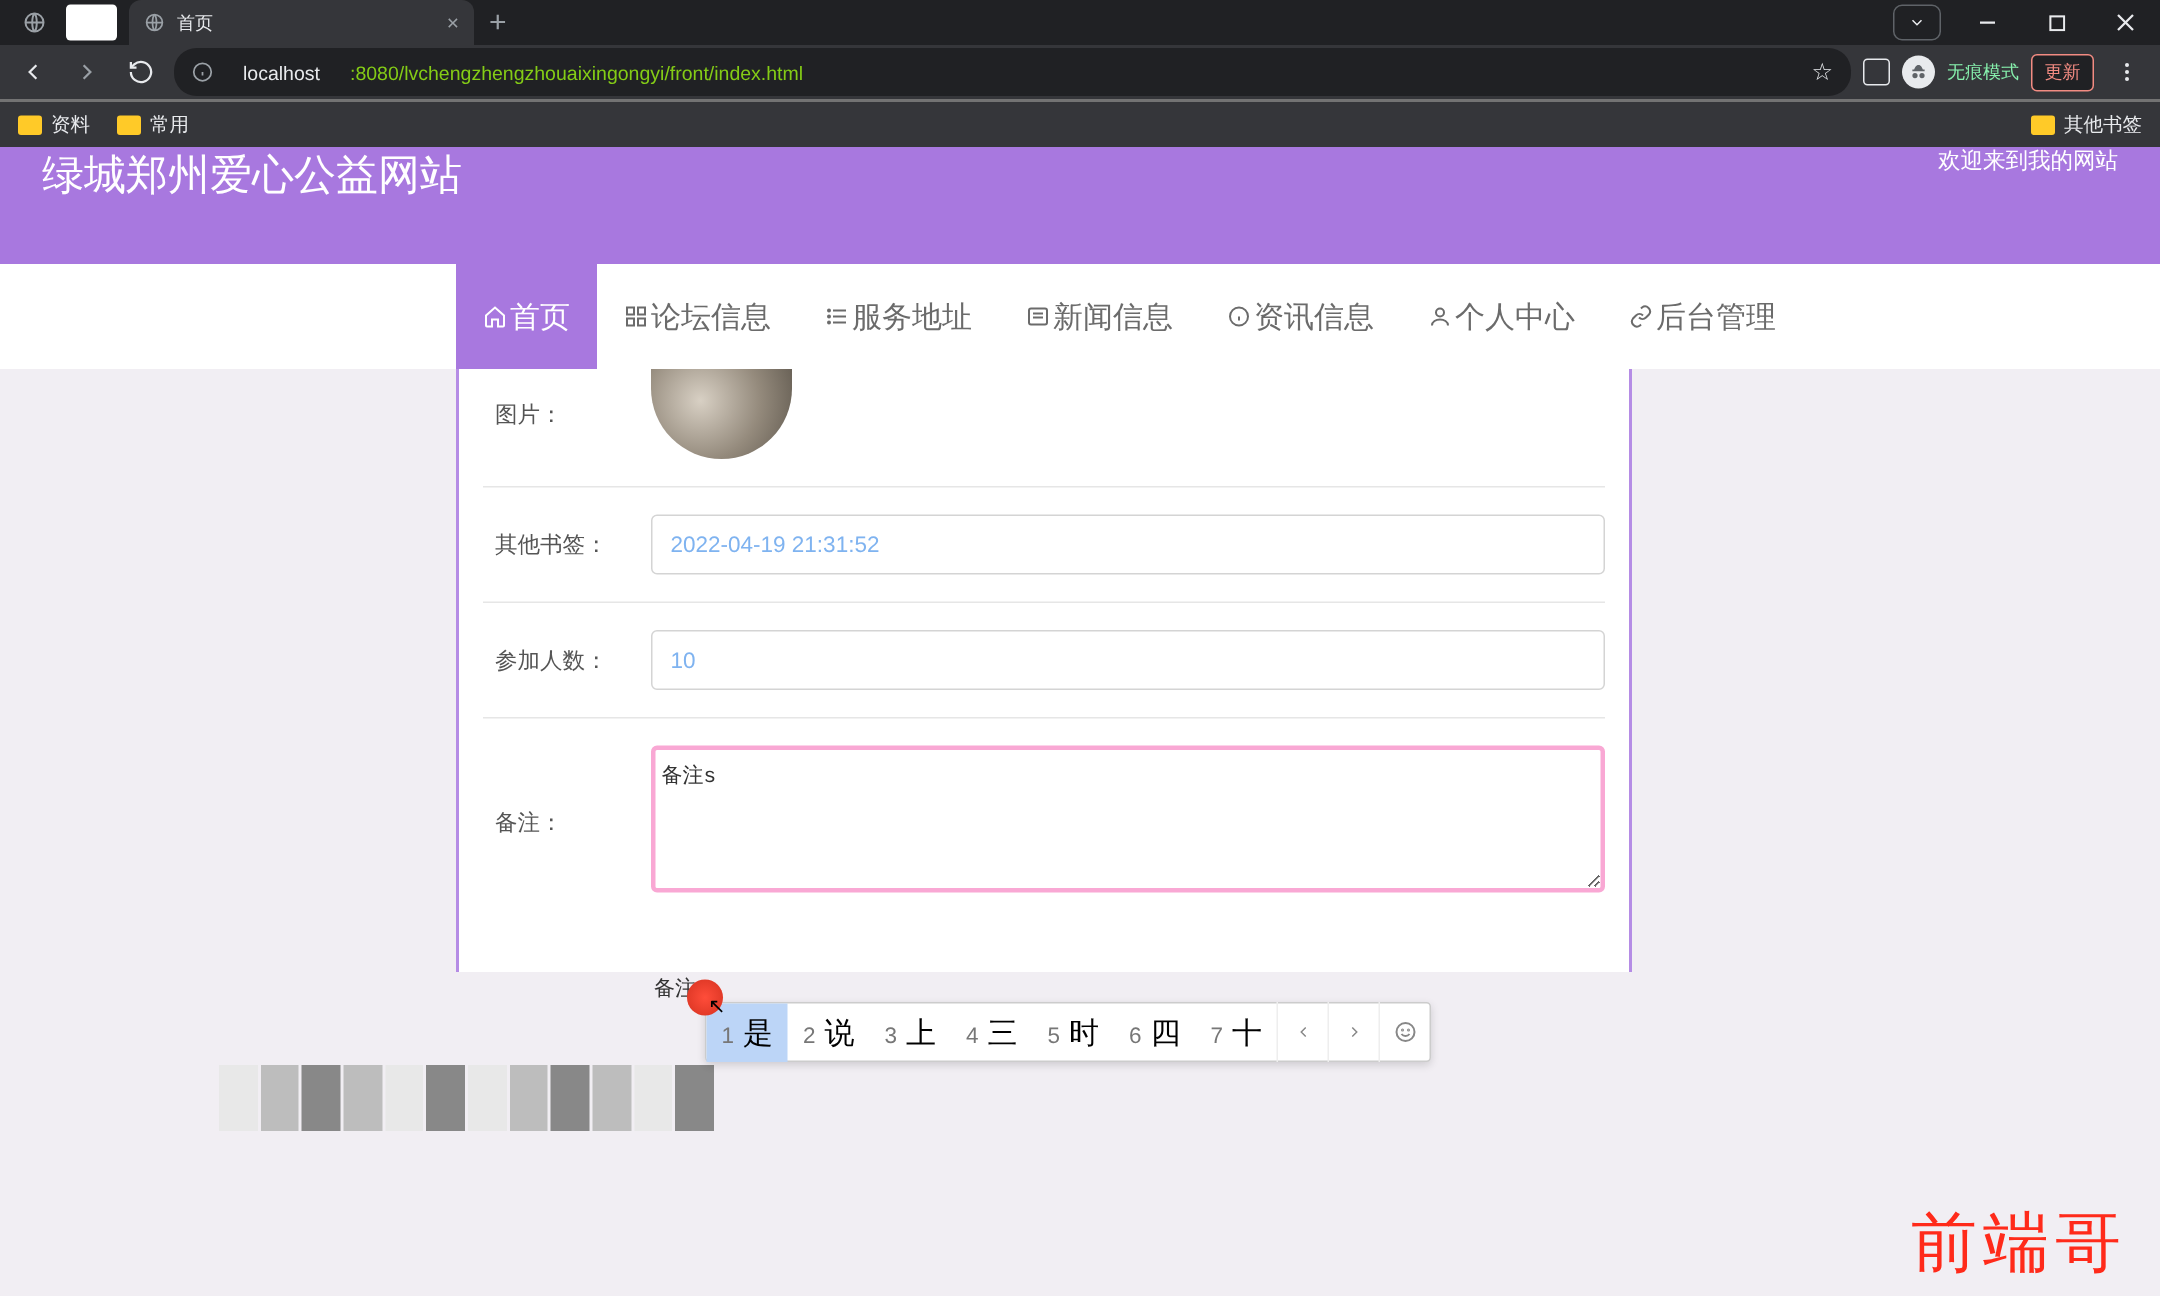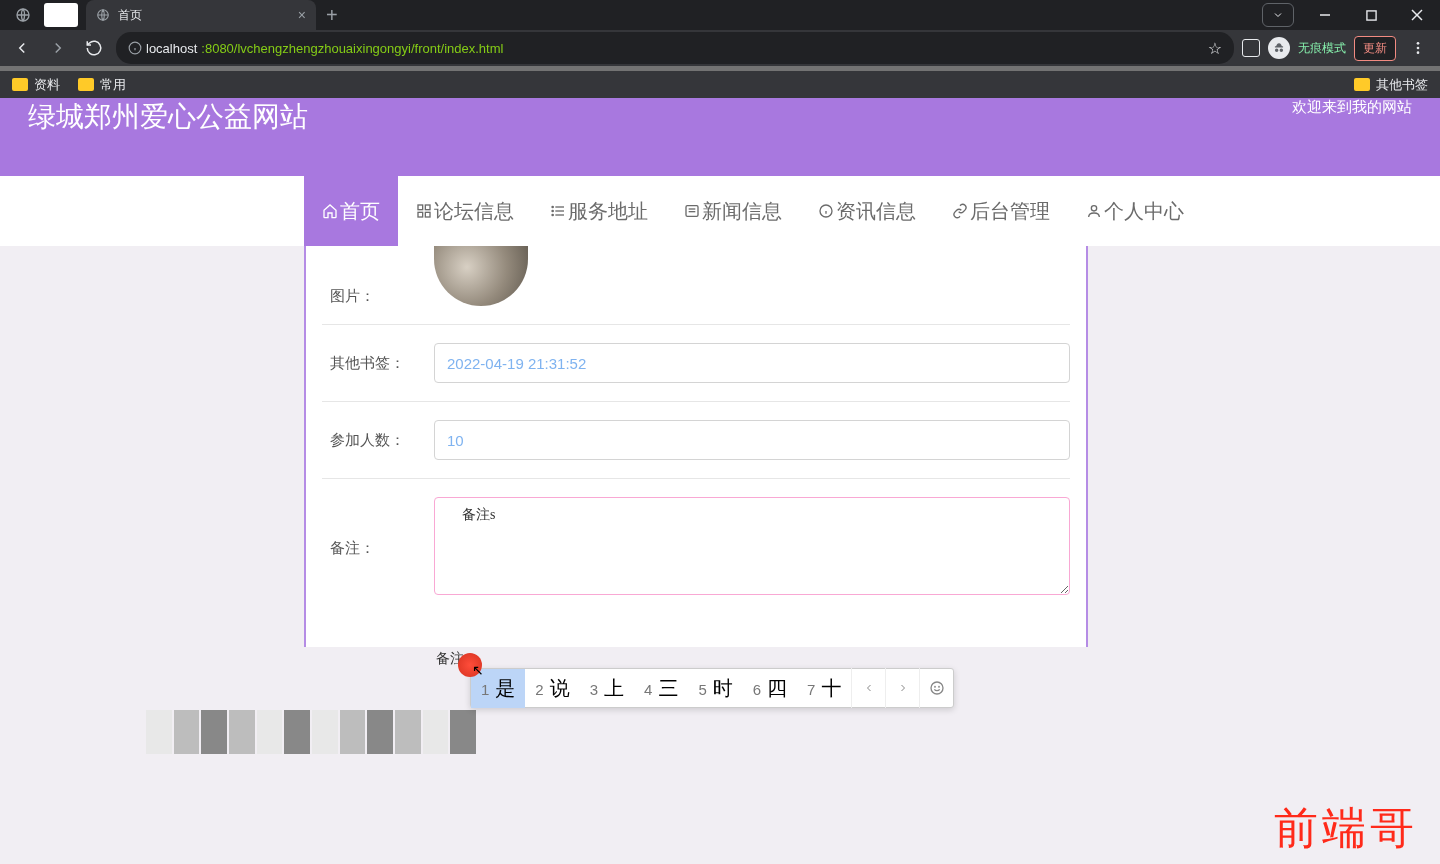--- a/index.html
+++ b/index.html
@@ -15,31 +15,31 @@
   .active-tab .title { color: #e8eaed; font-size: 12px; flex: 1; }
   .tab-close { color: #9aa0a6; font-size: 14px; cursor: pointer; }
   .new-tab { color: #9aa0a6; font-size: 20px; padding: 0 10px; cursor: pointer; }
   .window-ctrls { margin-left: auto; display: flex; align-items: center; gap: 0; height: 30px; }
   .wctrl { width: 46px; height: 30px; display: flex; align-items: center; justify-content: center; color: #e8eaed; }
   .down-chev { width: 32px; height: 24px; border: 1px solid #5f6368; border-radius: 6px; display: flex; align-items: center; justify-content: center; margin-right: 8px; }
 
   .addr-row { height: 36px; display: flex; align-items: center; background: #35363a; padding: 0 8px; gap: 8px; }
   .nav-btn { width: 28px; height: 28px; display: flex; align-items: center; justify-content: center; color: #9aa0a6; }
   .nav-btn.enabled { color: #e8eaed; }
-  .addr-bar { flex: 1; height: 30px; background: #202124; border-radius: 15px; display: flex; align-items: center; padding: 16px 12px; gap: 4px; color: #9aa0a6; }
+  .addr-bar { flex: 1; height: 30px; background: #202124; border-radius: 15px; display: flex; align-items: center; padding: 16px 12px; gap: 20px; color: #9aa0a6; }
   .addr-bar .url-host { color: #e8eaed; font-size: 13px; }
   .addr-bar .url-path { color: #84cc16; font-size: 13px; }
   .addr-right { margin-left: auto; display: flex; align-items: center; gap: 10px; }
   .addr-right .star { color: #e8eaed; }
   .ext-icon { width: 18px; height: 18px; border: 1.5px solid #e8eaed; border-radius: 3px; }
   .incog { width: 22px; height: 22px; background: #e8eaed; border-radius: 50%; display: flex; align-items: center; justify-content: center; }
   .incog-txt { color: #86efac; font-size: 12px; }
   .update-btn { background: #202124; border: 1px solid #f28b82; color: #f28b82; font-size: 12px; padding: 3px 8px; border-radius: 4px; }
 
-  .bm-row { height: 32px; display: flex; padding: 0 12px; gap: 18px; color: #e8eaed; font-size: 13px; background: #35363a; border-top: 5px solid #737373; }
+  .bm-row { height: 32px; display: flex; padding: 0 12px; gap: 18px; color: #e8eaed; font-size: 13px; background: #35363a; border-top: 2px solid #737373; }
   .bm { display: flex; align-items: center; gap: 6px; }
   .bm-folder { width: 16px; height: 13px; background: #ffca28; border-radius: 2px; }
   .bm-right { margin-left: auto; display: flex; align-items: center; gap: 6px; }
 
   
   .viewport { background: #f1eef3; height: calc(864px - 98px); position: relative; overflow: hidden; }
   .top-banner { background: #a878df; height: 78px; display: flex; align-items: flex-start; padding: 0 28px; color: #fff; }
   .site-title { font-size: 28px; font-weight: 500; }
   .welcome { margin-left: auto; font-size: 15px; }
 
@@ -49,22 +49,22 @@
   .nav-item svg { width: 16px; height: 16px; }
 
   .page-body { padding: 0; position: relative; height: calc(100% - 148px); }
   .form-card { position: absolute; left: 304px; top: 0; width: 784px; background: #fff; border: 2px solid #b58ce5; border-top: none; border-bottom: none; padding: 0 16px 30px; }
   .form-row { display: flex; align-items: center; border-bottom: 1px solid #e6e6e6; padding: 18px 0; }
   .form-row:last-child { border-bottom: none; }
   .row-label { width: 112px; font-size: 15px; color: #555; padding-left: 8px; }
   .row-field { flex: 1; }
   .text-input { width: 100%; border: 1px solid #d4d4d4; border-radius: 4px; height: 40px; padding: 0 12px; font-size: 15px; color: #7fb3f0; background: #fff; }
   .textarea-wrap { position: relative; }
-  .textarea { width: 100%; border: 1px solid #f9a8d4; border-radius: 4px; min-height: 98px; padding: 8px 27px; font-size: 14px; color: #333; resize: vertical; font-family: Liberation Serif, serif; }
-  .avatar-row { align-items: flex-end; padding-top: 0; }
+  .textarea { width: 100%; border: 3px solid #f9a8d4; border-radius: 4px; min-height: 98px; padding: 8px 4px; font-size: 14px; color: #333; resize: vertical; font-family: Liberation Mono, monospace; }
+  .avatar-row { align-items: center; padding-top: 0; }
   .avatar-img { width: 94px; height: 60px; border-radius: 0 0 47px 47px; background: radial-gradient(circle at 35% 35%, #d8d0c4 0%, #948a7c 55%, #5d564c 100%); overflow: hidden; }
 
   .submit-row { display: flex; justify-content: flex-end; padding: 14px 0 0; }
   .submit-btn { width: 180px; height: 44px; background: #5864d4; color: #fff; border: none; border-radius: 6px; font-size: 16px; cursor: pointer; }
 
   
   .ime-bar { position: absolute; left: 470px; top: 570px; height: 40px; background: #fff; border: 1px solid #ccc; border-radius: 3px; display: flex; align-items: center; box-shadow: 0 2px 6px rgba(0,0,0,0.15); z-index: 50; }
   .ime-cand { display: flex; align-items: baseline; padding: 6px 10px; font-size: 20px; gap: 6px; cursor: pointer; }
   .ime-cand .num { font-size: 15px; color: #777; }
   .ime-cand.sel { background: #bcd5f7; }
@@ -234,31 +234,31 @@
     <div class="nav-item">
       <svg viewBox="0 0 24 24" fill="none" stroke="currentColor" stroke-width="2">
           <circle cx="12" cy="12" r="9"></circle>
           <line x1="12" y1="8" x2="12" y2="8"></line>
           <line x1="12" y1="12" x2="12" y2="16"></line>
         </svg>
       <span>资讯信息</span>
     </div>
     <div class="nav-item">
       <svg viewBox="0 0 24 24" fill="none" stroke="currentColor" stroke-width="2">
+          <circle cx="12" cy="8" r="4"></circle>
+          <path d="M4 21c0-4 4-6 8-6s8 2 8 6"></path>
+        </svg>
+      <span>个人中心</span>
+    </div>
+    <div class="nav-item">
+      <svg viewBox="0 0 24 24" fill="none" stroke="currentColor" stroke-width="2">
           <path d="M10 13a5 5 0 007 0l3-3a5 5 0 00-7-7l-1 1"></path>
           <path d="M14 11a5 5 0 00-7 0l-3 3a5 5 0 007 7l1-1"></path>
         </svg>
       <span>后台管理</span>
-    </div>
-    <div class="nav-item">
-      <svg viewBox="0 0 24 24" fill="none" stroke="currentColor" stroke-width="2">
-          <circle cx="12" cy="8" r="4"></circle>
-          <path d="M4 21c0-4 4-6 8-6s8 2 8 6"></path>
-        </svg>
-      <span>个人中心</span>
     </div>
   </div>
 
   <div class="page-body">
     <div class="form-card">
 
       <div class="form-row avatar-row">
         <div class="row-label">图片：</div>
         <div class="row-field">
           <div class="avatar-img"></div>

